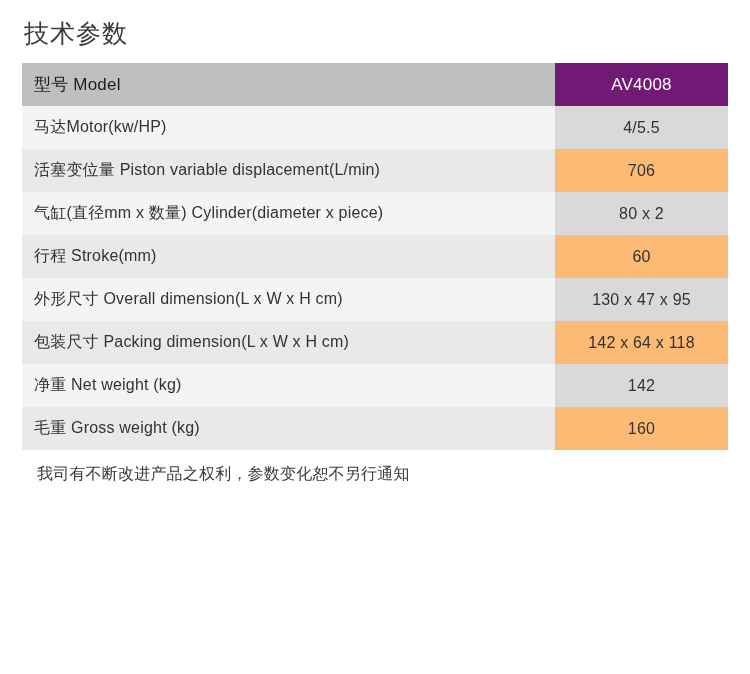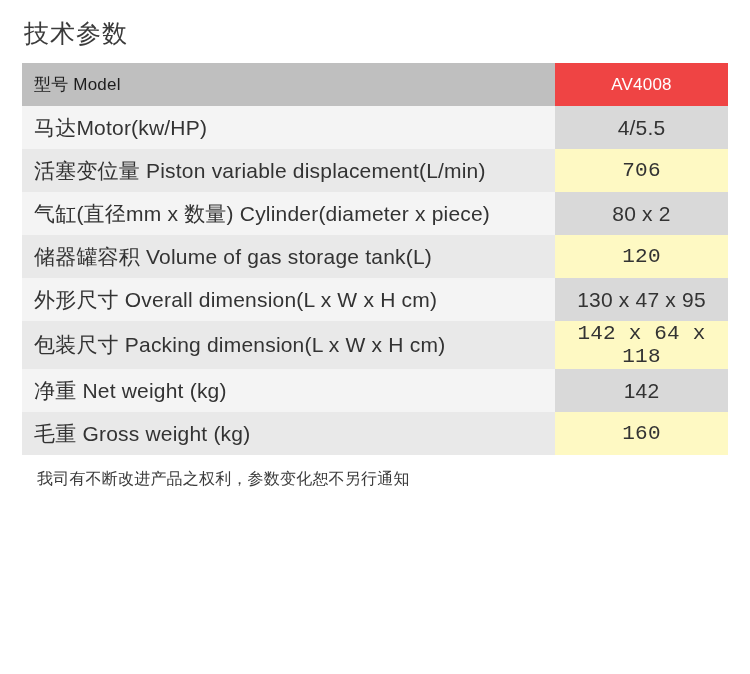--- a/index.html
+++ b/index.html
@@ -32,21 +32,21 @@
   table.spec {
     width: 706px;
     border-collapse: collapse;
     table-layout: fixed;
   }
   table.spec col.c-label { width: 533px; }
   table.spec col.c-value { width: 173px; }
 
   table.spec td {
     height: 41px;
-    font-size: 21px;
+    font-size: 16px;
     font-weight: 400;
     vertical-align: middle;
     border: 0;
   }
   td.label {
     padding-left: 12px;
     color: #333333;
     letter-spacing: 0.2px;
     margin-top: 8px;
   }
@@ -55,28 +55,28 @@
     color: #333333;
     letter-spacing: 0.2px;
   }
   
   tr.head td.label {
     background: #bfbfbf;
     color: #1d1d1d;
     font-size: 17px;
   }
   tr.head td.value {
-    background: #ef4444;
+    background: #701a75;
     color: #ffffff;
     font-size: 17px;
   }
   
   tr.odd td.label  { background: #e9e9e9; }
   tr.even td.label { background: #f4f4f4; }
-  tr.odd td.value  { background: #fef9c3; font-family: Liberation Mono, monospace; }
+  tr.odd td.value  { background: #fdba74; }
   tr.even td.value { background: #d9d9d9; }
 
   .footnote {
     font-size: 16px;
     color: #3b3b3b;
     padding: 14px 2px 0 2px;
     letter-spacing: 0.2px;
     margin-left: 13px;
   }
 </style>
@@ -104,22 +104,22 @@
       </tr>
       <tr class="odd">
         <td class="label">活塞变位量 Piston variable displacement(L/min)</td>
         <td class="value">706</td>
       </tr>
       <tr class="even">
         <td class="label">气缸(直径mm x 数量) Cylinder(diameter x piece)</td>
         <td class="value">80 x 2</td>
       </tr>
       <tr class="odd">
-        <td class="label">储器罐容积 Volume of gas storage tank(L)</td>
-        <td class="value">120</td>
+        <td class="label">行程 Stroke(mm)</td>
+        <td class="value">60</td>
       </tr>
       <tr class="even">
         <td class="label">外形尺寸 Overall dimension(L x W x H cm)</td>
         <td class="value">130 x 47 x 95</td>
       </tr>
       <tr class="odd">
         <td class="label">包装尺寸 Packing dimension(L x W x H cm)</td>
         <td class="value">142 x 64 x 118</td>
       </tr>
       <tr class="even">

